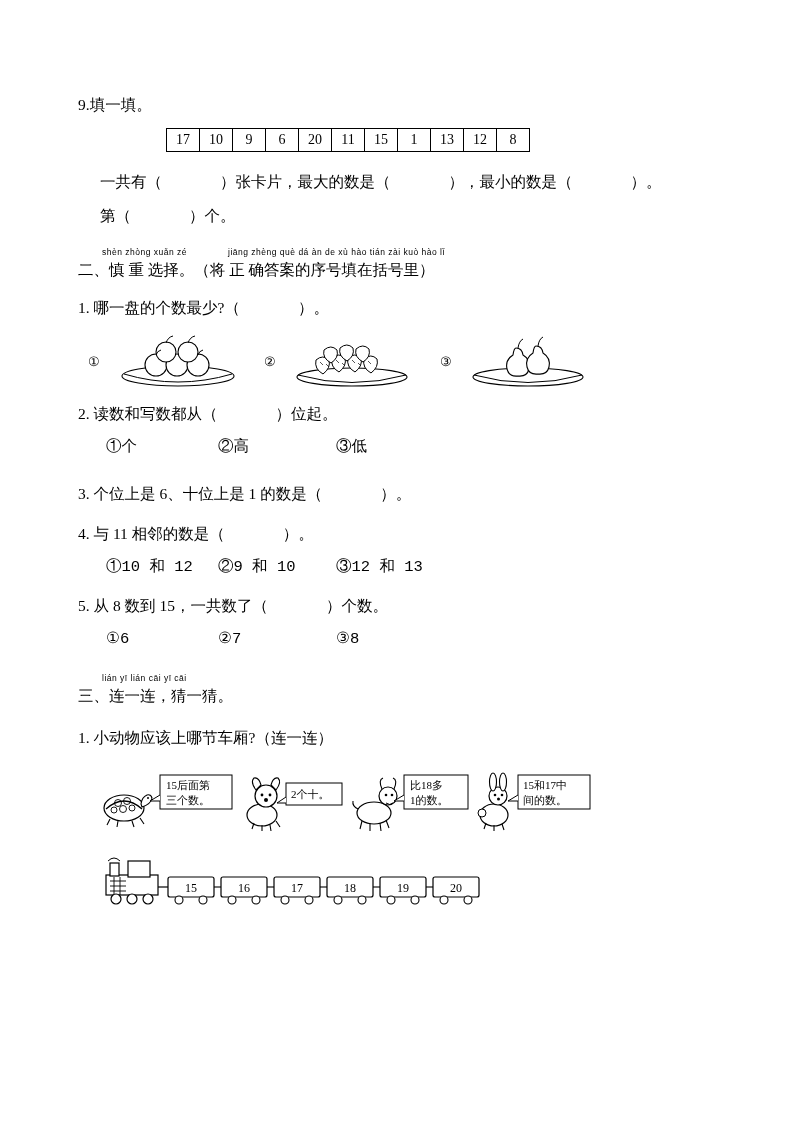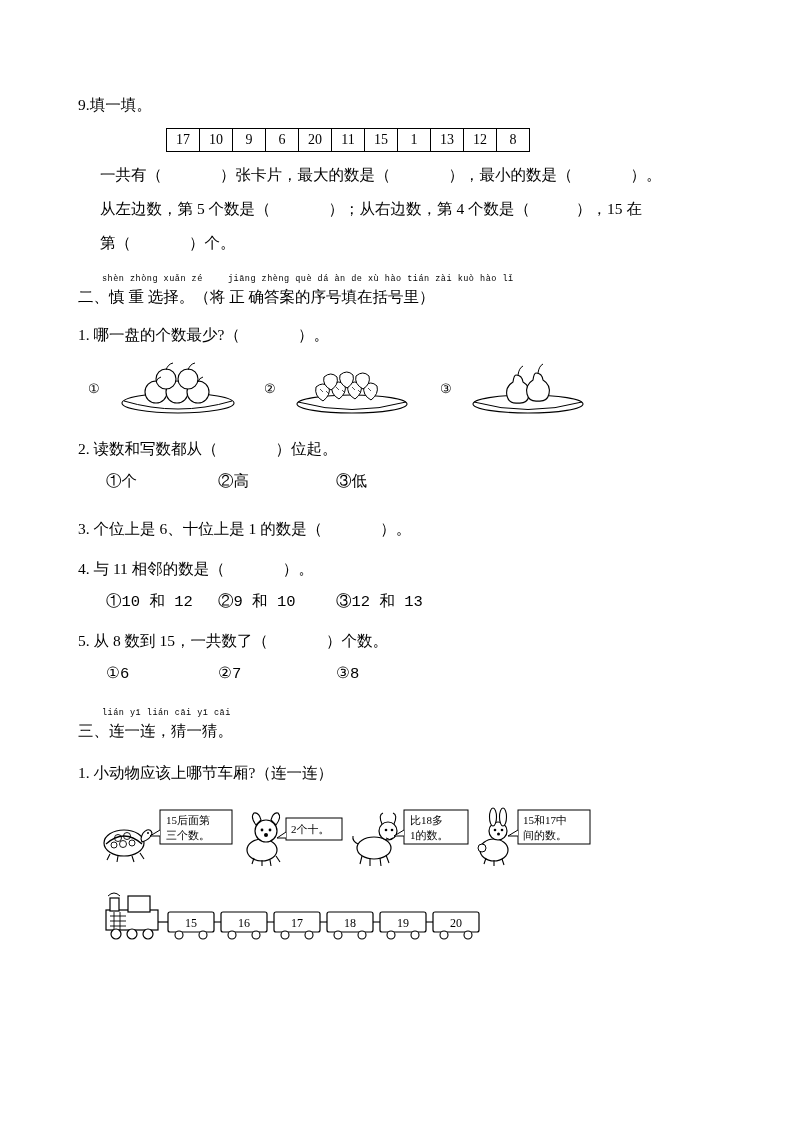--- a/index.html
+++ b/index.html
@@ -51,32 +51,32 @@
     width: 32px;
     height: 22px;
     border-right: 1px solid #000;
     font-size: 14px;
     line-height: 22px;
     text-align: center;
     font-family: "Liberation Serif", serif;
   }
   .cards .cell:last-child { border-right: none; }
 
-  .q-row { margin-top: 6px; }
+  .q-row { margin-top: 13px; }
 
   
   .sec-head {
     margin-top: 26px;
     position: relative;
     font-size: 15.5px;
     line-height: 22px;
   }
   .pinyin {
     font-size: 8.5px;
-    font-family: Liberation Mono, monospace;
+    font-family: Liberation Sans, sans-serif;
     letter-spacing: 0.5px;
     line-height: 10px;
     white-space: nowrap;
     color: #000;
     position: absolute;
     top: -12px;
   }
   .pinyin.p1 { left: 24px; }
   .pinyin.p2 { left: 150px; }
   .pinyin.p3 { left: 24px; }
@@ -132,23 +132,20 @@
       <div class="cell">1</div>
       <div class="cell">13</div>
       <div class="cell">12</div>
       <div class="cell">8</div>
     </div>
 
     <div class="line indent1 q-row">
       <span>一共有（</span><span class="blank"></span><span>）张卡片，最大的数是（</span><span class="blank"></span><span>），最小的数是（</span><span class="blank"></span><span>）。</span>
     </div>
 
-    <div class="line indent1">
-      <span>从左边数，第 5 个数是（</span><span class="blank"></span><span>）；从右边数，第 4 个数是（</span><span class="blank-sm"></span><span>），15 在</span>
-    </div>
 
     <div class="line indent1">
       <span>第（</span><span class="blank"></span><span>）个。</span>
     </div>
 
 
     <div class="sec-head">
       <span class="pinyin p1">shèn zhòng xuǎn zé</span>
       <span class="pinyin p2">jiāng zhèng què dá àn de xù hào tián zài kuò hào lǐ</span>
       <span>二、慎 重 选择。（将 正 确答案的序号填在括号里）</span>
@@ -218,21 +215,21 @@
             </g>
             <g stroke="#000" stroke-width="1" fill="none">
               <path d="M60 16 q1 -7 5 -9"></path>
               <path d="M80 14 q1 -7 5 -9"></path>
             </g>
           </svg>
         </span>
       </div>
     </div>
 
-    <div class="line" style="margin-top:12px">
+    <div class="line" style="margin-top:4px">
       <span>2.</span>
       <span>读数和写数都从（</span><span class="blank"></span><span>）位起。</span>
     </div>
     <div class="opts">
       <span class="opt o1">①个</span><span class="opt o2">②高</span><span class="opt">③低</span>
     </div>
 
     <div class="line" style="margin-top:14px">
       <span>3.</span>
       <span>个位上是 6、十位上是 1 的数是（</span><span class="blank"></span><span>）。</span>

